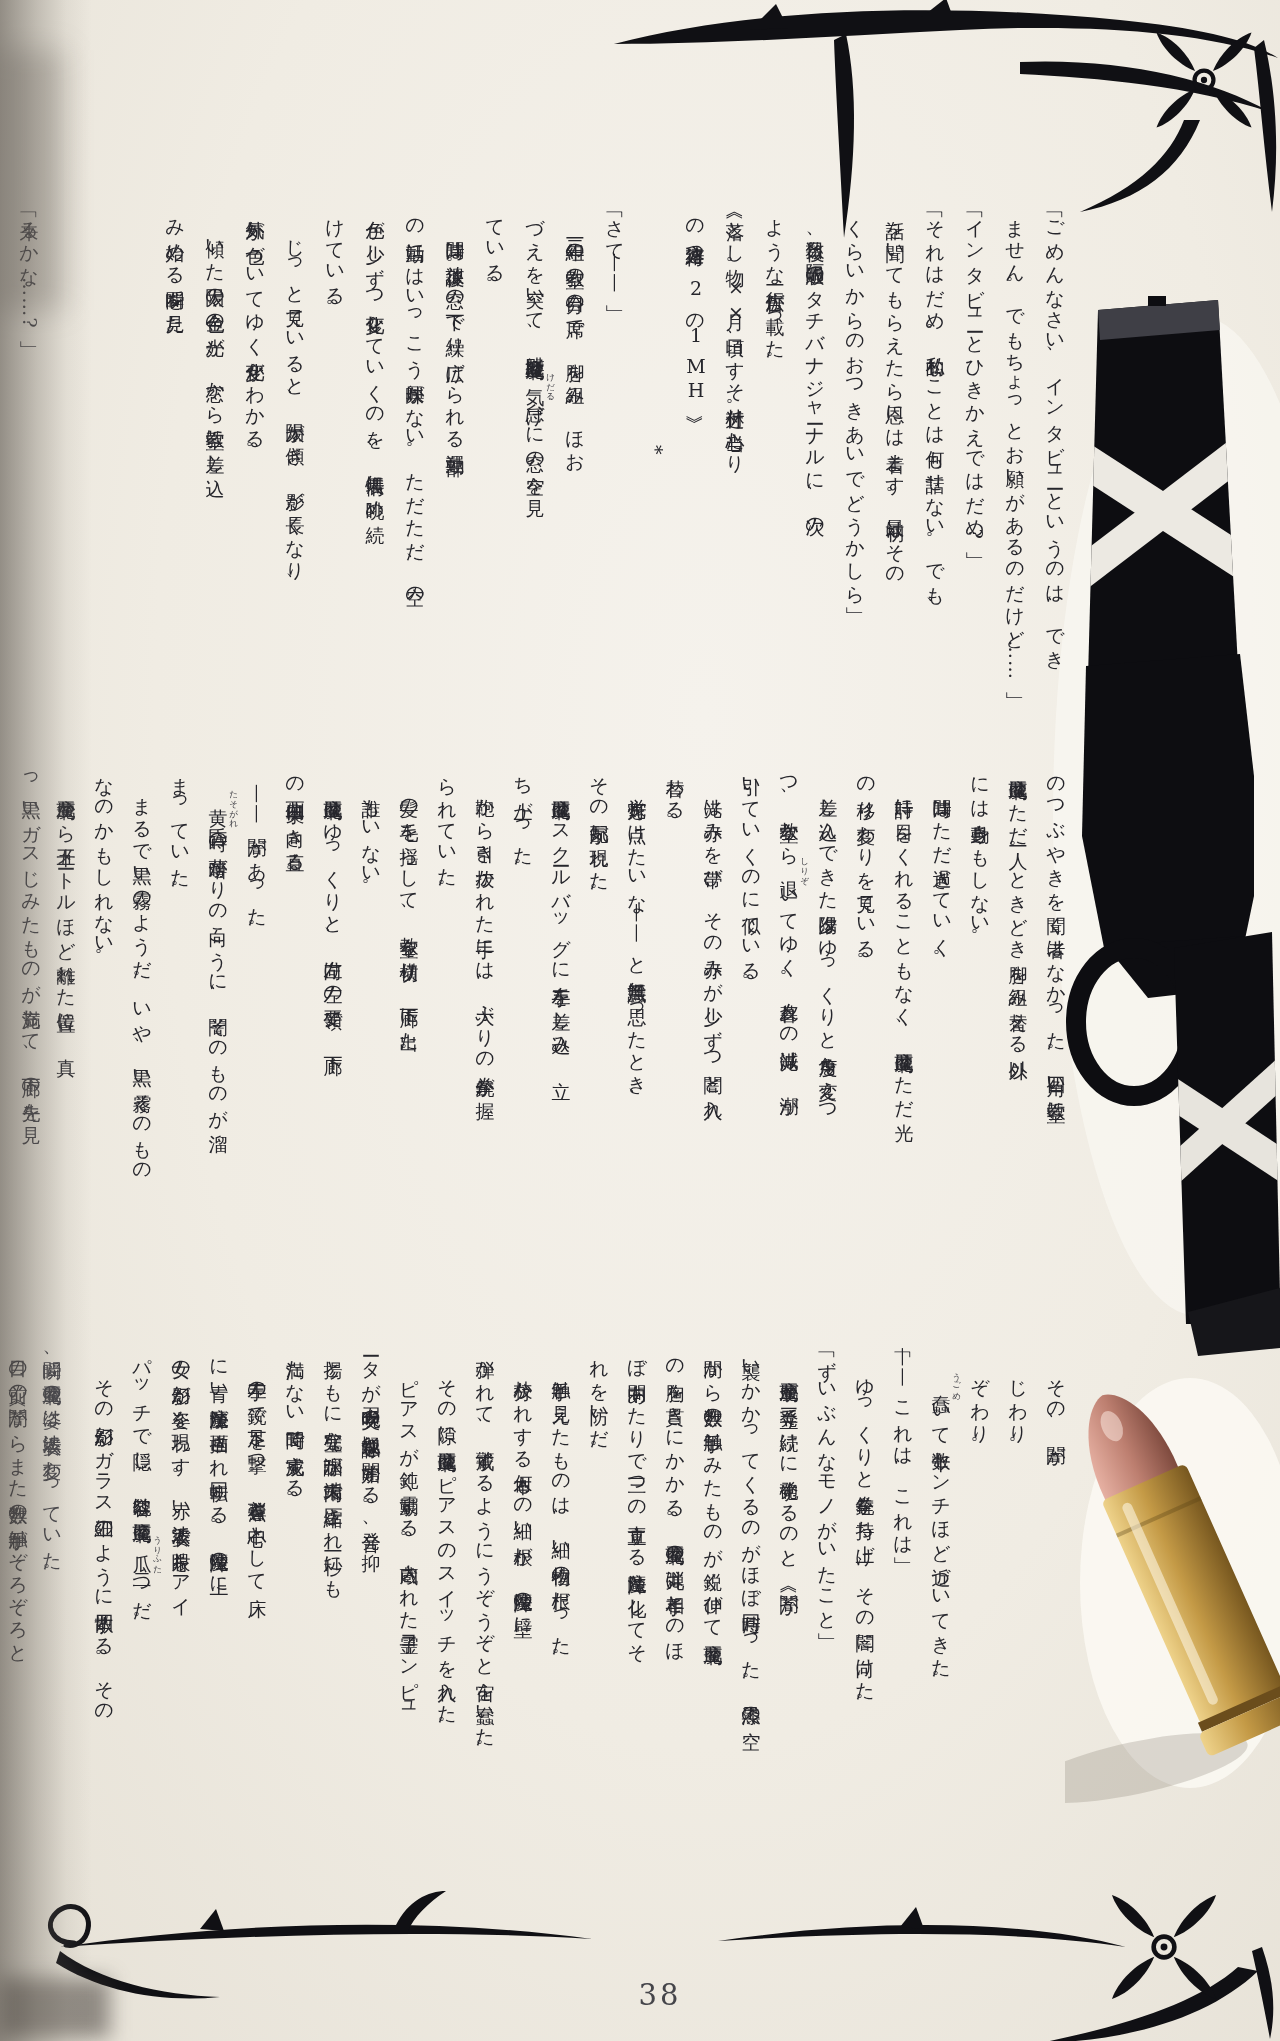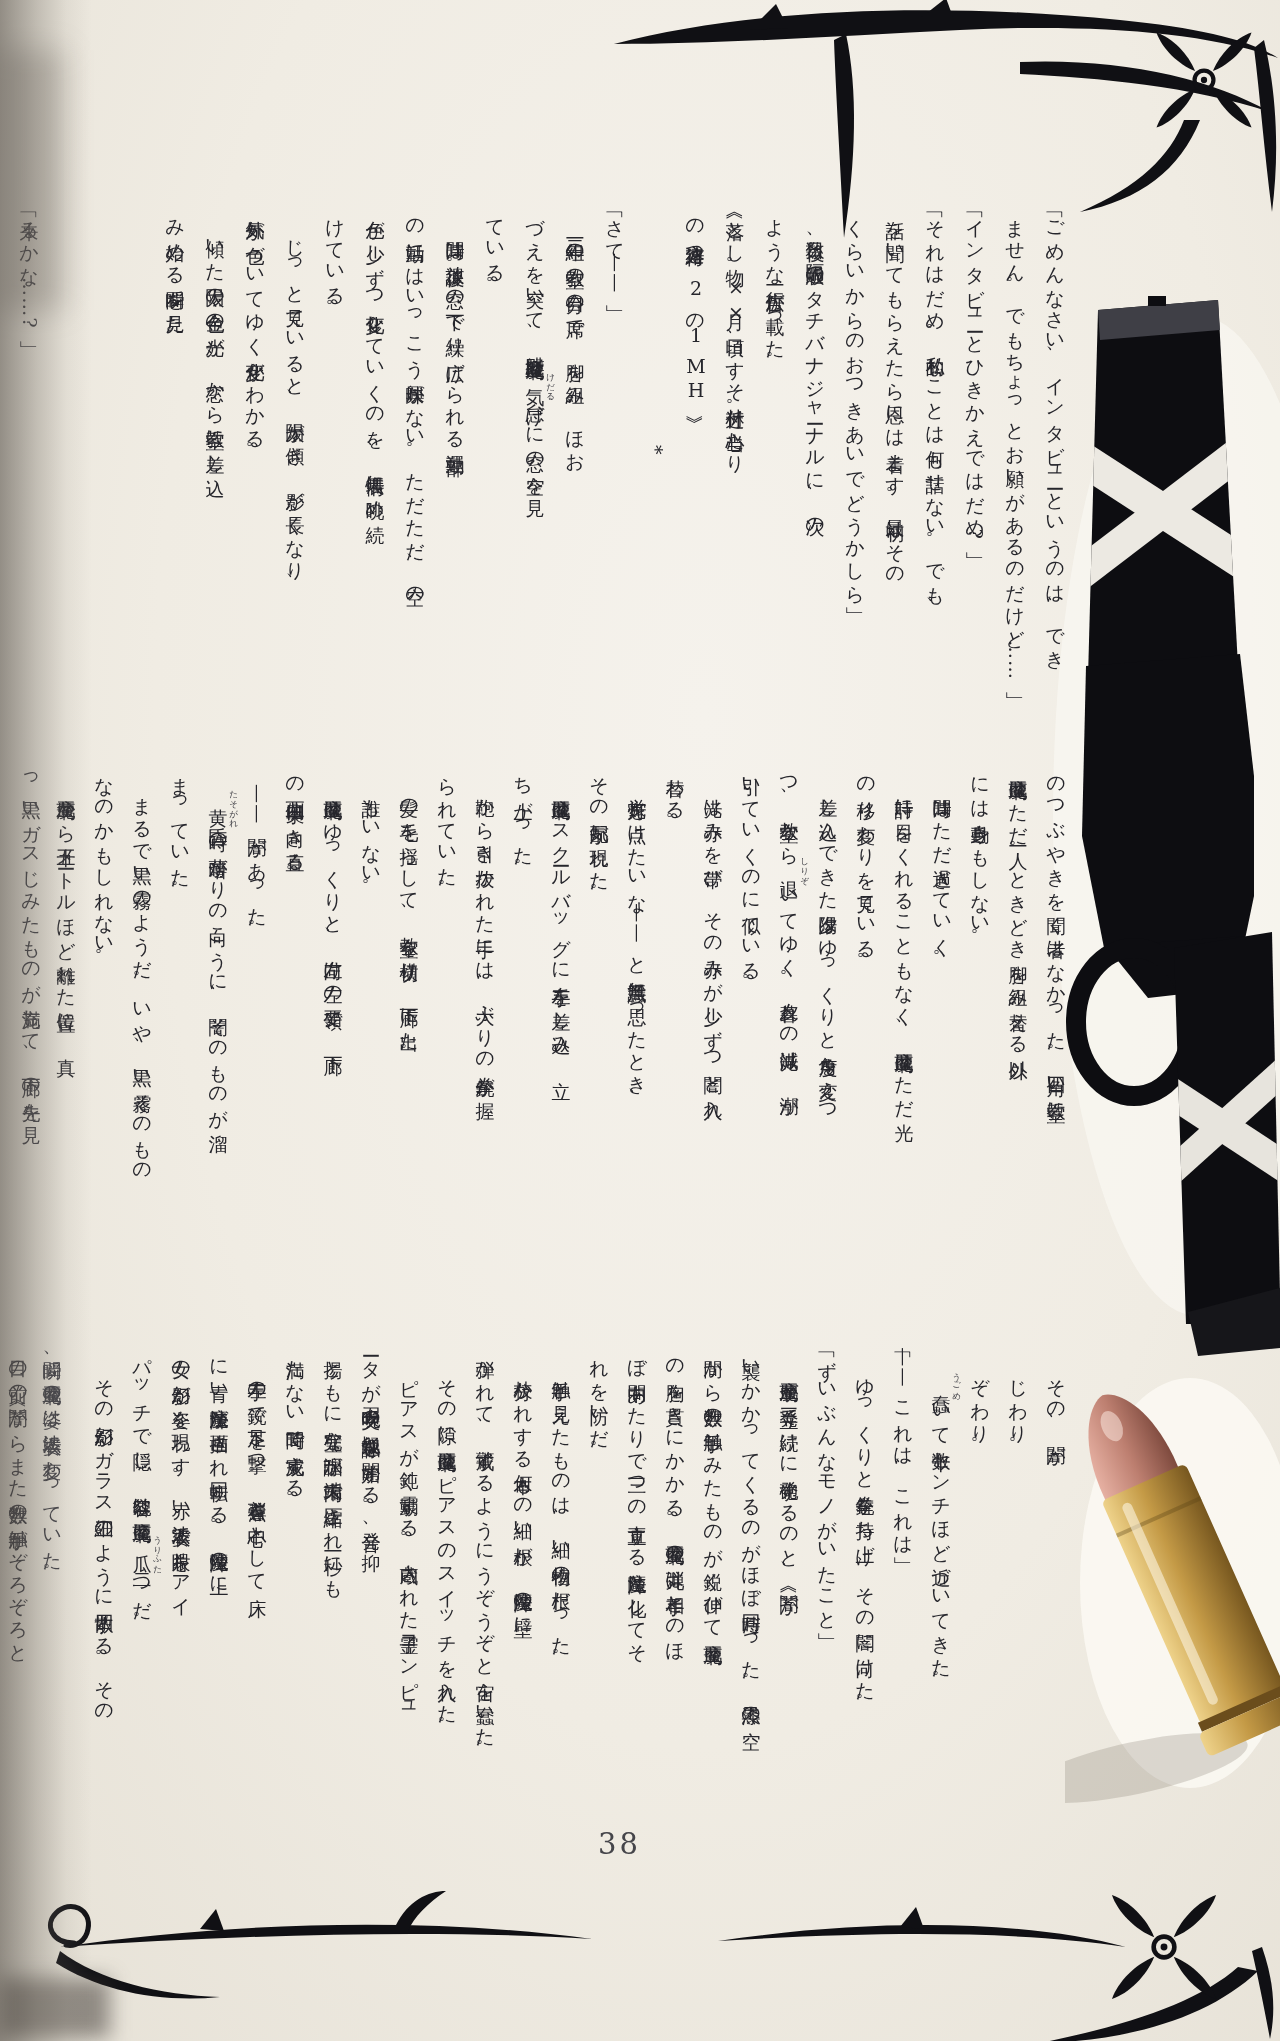--- a/index.html
+++ b/index.html
@@ -24,21 +24,21 @@
   #edge3 p{line-height:34px;}
   .indent{padding-top:20px;}
   .center{text-align:center;}
   .lat{text-orientation:upright;letter-spacing:2px;}
   ruby rt{font-size:8.5px;color:#3a3a40;letter-spacing:0;}
   .gutter-shade{position:absolute;left:0;top:0;width:92px;height:100%;pointer-events:none;
         background:linear-gradient(90deg, rgba(74,68,61,0.55) 0%, rgba(105,99,90,0.32) 40%, rgba(140,134,124,0.12) 72%, rgba(150,145,138,0) 100%);}
   .smudge{position:absolute;pointer-events:none;}
   .smudge-tl{left:0;top:50px;width:64px;height:260px;background:rgba(92,86,78,.28);filter:blur(14px);}
   .smudge-bl{left:0;top:1978px;width:110px;height:60px;background:rgba(55,50,45,.5);filter:blur(10px);}
-  .page-number{position:absolute;left:598px;top:1827px;width:124px;text-align:left;
+  .page-number{position:absolute;left:598px;top:1978px;width:124px;text-align:center;
         font-size:29px;letter-spacing:3px;color:#45454a;}
   svg{position:absolute;display:block;}
   #ornTop{right:0;top:0;width:680px;height:245px;}
   #gun{right:0;top:296px;width:232px;height:1070px;}
   #bullet{right:0;top:1368px;width:215px;height:445px;}
   #ornBottom{left:0;top:1851px;width:1280px;height:190px;}
 </style>
 </head>
 <body>
 

